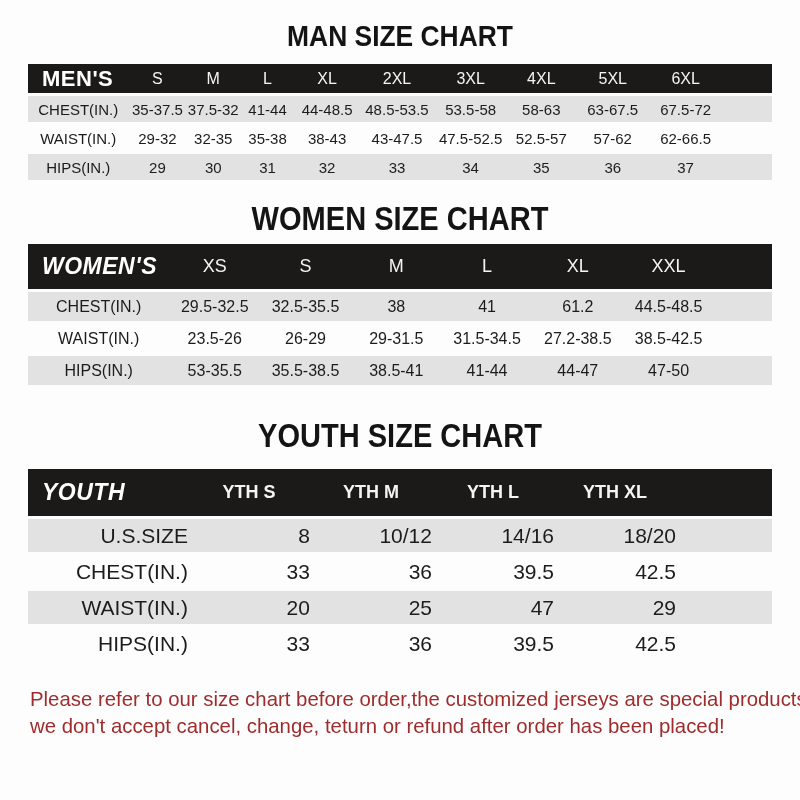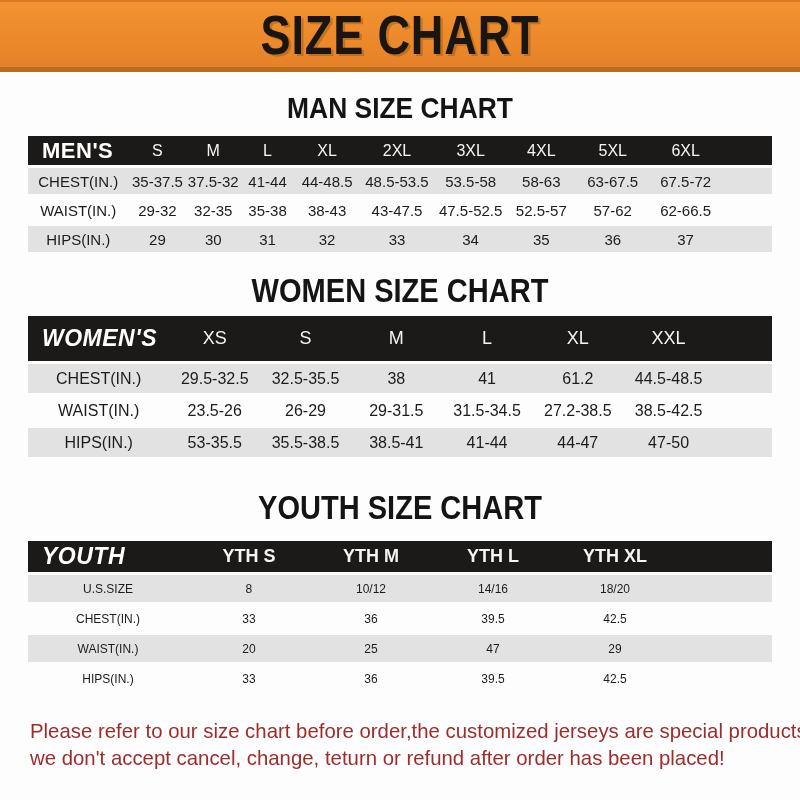--- a/index.html
+++ b/index.html
@@ -45,43 +45,40 @@
     font-size:15px; color:#1c1c1c; font-weight:normal;
     overflow:hidden; white-space:nowrap;
   }
   .chart thead th { color:#f4f4f4; font-size:16px; }
   .chart thead th:first-child {
     text-align:left; padding-left:14px;
     font-weight:bold; font-size:22px; letter-spacing:0.5px; color:#ffffff;
   }
   .men   thead th { height:29px; }
   .women thead th { height:45px; font-size:18px; }
-  .youth thead th { height:31px; font-size:18px; font-weight:bold;margin-left:40px; }
+  .youth thead th { height:47px; font-size:18px; font-weight:bold;margin-left:40px; }
   .women thead th:first-child, .youth thead th:first-child { font-size:23px;font-style:italic; }
 
   .men   tbody th, .men   tbody td { height:26px; }
   .women tbody th, .women tbody td { height:29px; font-size:16px; }
-  .youth tbody th, .youth tbody td { height:27px; font-size:12px; }
+  .youth tbody th, .youth tbody td { height:33px; font-size:21px;text-align:right; }
   .chart tbody tr:nth-child(odd)  { background:#e2e2e2; }
   .chart tbody tr:nth-child(even) { background:#fdfdfd; }
 
   
   .note {
     margin:22px 0 0 30px; font-size:21px; line-height:27px;
     transform:scaleX(0.97); transform-origin:left top; white-space:nowrap;
   }
 </style>
 </head>
 <body>
 
 <div class="page">
 
-  <header class="banner">
-    <h1>SIZE CHART</h1>
-  </header>
 
   <h2 class="sec-title t-men">MAN SIZE CHART</h2>
 
   <table class="chart men">
     <colgroup>
       <col style="width:13.5%">
         <col style="width:7.8%">
         <col style="width:7.2%">
       <col style="width:7.4%">
         <col style="width:8.6%">

